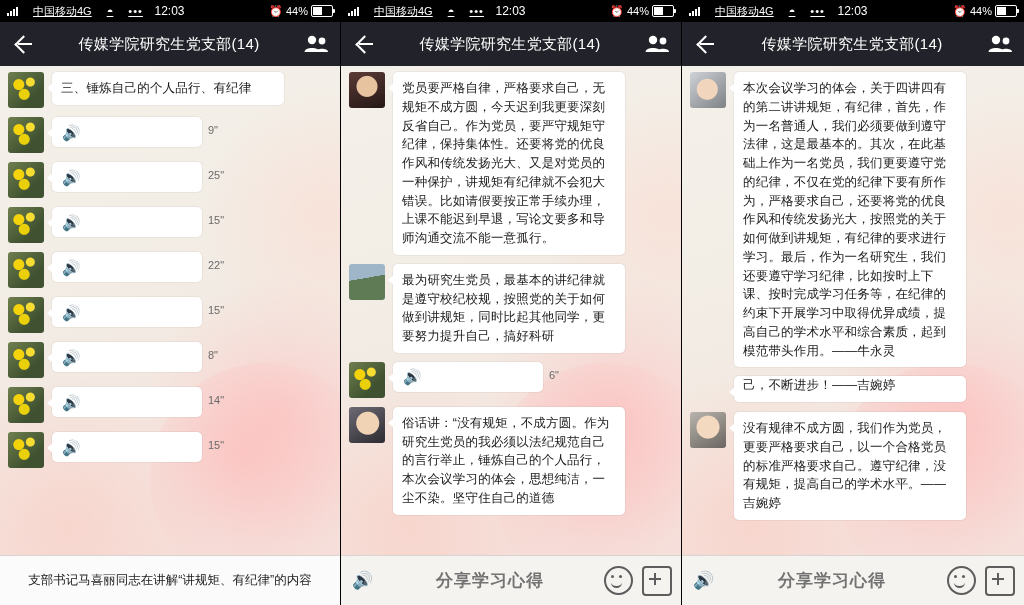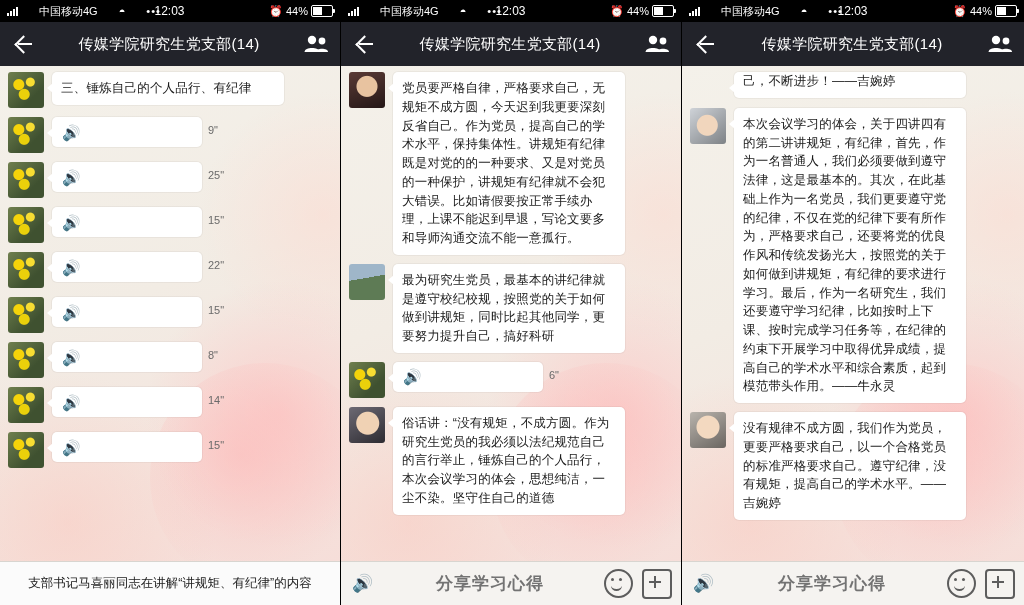--- a/index.html
+++ b/index.html
@@ -34,21 +34,21 @@
     height: 22px;
     background: #000;
     color: #fff;
     display: flex;
     align-items: center;
     font-size: 11px;
     padding: 0 7px;
     box-sizing: border-box;
     position: relative;
   }
-  .sb-left { display: flex; align-items: center; gap: 21px; }
+  .sb-left { display: flex; align-items: center; gap: 15px; text-decoration: underline; }
   .sig {
     display: inline-flex;
     align-items: flex-end;
     gap: 1px;
     height: 10px;
   }
   .sig i {
     display: block;
     width: 2px;
     background: #fff;
@@ -262,21 +262,21 @@
     font-size: 11px;
     color: #6a6a6a;
     white-space: nowrap;
   }
   .voice-row { position: relative; display: flex; align-items: flex-start; }
 
   
   .bottombar {
     position: absolute;
     left: 0; right: 0; bottom: 0;
-    height: 44px;
+    height: 50px;
     background: #f5f3f0;
     border-top: 1px solid #d8d5d0;
     display: flex;
     align-items: center;
     box-sizing: border-box;
   }
   .caption-bar {
     background: #fbfbfb;
     color: #1c1c1c;
     font-size: 12.5px;
@@ -521,21 +521,21 @@
           <circle cx="20" cy="8" r="3.4" fill="#fff"></circle>
           <path d="M14 19 C14 14.6 26 14.6 26 19 Z" fill="#fff"></path>
         </svg>
       </div>
     </div>
 
     <div class="chat">
 
       <div class="msg">
         <div class="avatar person1"></div>
-        <div class="bubble wide">党员要严格自律，严格要求自己，无规矩不成方圆，今天迟到我更要深刻反省自己。作为党员，提高自己的学术水平，保持集体性。讲规矩有纪律既是对党的的一种要求、又是对党员的一种保护，讲规矩有纪律就不会犯大错误。比如请假要按正常手续办理，上课不能迟到早退，写论文要多和导师沟通交流不能一意孤行。</div>
+        <div class="bubble wide">党员要严格自律，严格要求自己，无规矩不成方圆，今天迟到我更要深刻反省自己。作为党员，要严守规矩守纪律，保持集体性。还要将党的优良作风和传统发扬光大、又是对党员的一种保护，讲规矩有纪律就不会犯大错误。比如请假要按正常手续办理，上课不能迟到早退，写论文要多和导师沟通交流不能一意孤行。</div>
       </div>
 
       <div class="msg">
         <div class="avatar scenery"></div>
         <div class="bubble wide">最为研究生党员，最基本的讲纪律就是遵守校纪校规，按照党的关于如何做到讲规矩，同时比起其他同学，更要努力提升自己，搞好科研</div>
       </div>
 
       <div class="msg">
         <div class="avatar flowers"></div>
         <div class="voice-row">
@@ -592,27 +592,27 @@
           <circle cx="10" cy="7" r="4.2" fill="#fff"></circle>
           <path d="M2.5 19 C2.5 13.5 17.5 13.5 17.5 19 Z" fill="#fff"></path>
           <circle cx="20" cy="8" r="3.4" fill="#fff"></circle>
           <path d="M14 19 C14 14.6 26 14.6 26 19 Z" fill="#fff"></path>
         </svg>
       </div>
     </div>
 
     <div class="chat">
 
+      <div class="msg">
+        <div class="avatar person3"></div>
+        <div class="bubble wide">本次会议学习的体会，关于四讲四有的第二讲讲规矩，有纪律，首先，作为一名普通人，我们必须要做到遵守法律，这是最基本的。其次，在此基础上作为一名党员，我们更要遵守党的纪律，不仅在党的纪律下要有所作为，严格要求自己，还要将党的优良作风和传统发扬光大，按照党的关于如何做到讲规矩，有纪律的要求进行学习。最后，作为一名研究生，我们还要遵守学习纪律，比如按时上下课、按时完成学习任务等，在纪律的约束下开展学习中取得优异成绩，提高自己的学术水平和综合素质，起到模范带头作用。——牛永灵</div>
+      </div>
+
       <div class="msg partial-top" style="margin-left:44px; margin-bottom:10px;">
         <div class="bubble wide" style="padding-top:0;">己，不断进步！——吉婉婷</div>
-      </div>
-
-      <div class="msg">
-        <div class="avatar person3"></div>
-        <div class="bubble wide">本次会议学习的体会，关于四讲四有的第二讲讲规矩，有纪律，首先，作为一名普通人，我们必须要做到遵守法律，这是最基本的。其次，在此基础上作为一名党员，我们更要遵守党的纪律，不仅在党的纪律下要有所作为，严格要求自己，还要将党的优良作风和传统发扬光大，按照党的关于如何做到讲规矩，有纪律的要求进行学习。最后，作为一名研究生，我们还要遵守学习纪律，比如按时上下课、按时完成学习任务等，在纪律的约束下开展学习中取得优异成绩，提高自己的学术水平和综合素质，起到模范带头作用。——牛永灵</div>
       </div>
 
       <div class="msg">
         <div class="avatar person4"></div>
         <div class="bubble wide">没有规律不成方圆，我们作为党员，更要严格要求自己，以一个合格党员的标准严格要求自己。遵守纪律，没有规矩，提高自己的学术水平。——吉婉婷</div>
       </div>
 
     </div>
 
     <div class="bottombar share-bar">

